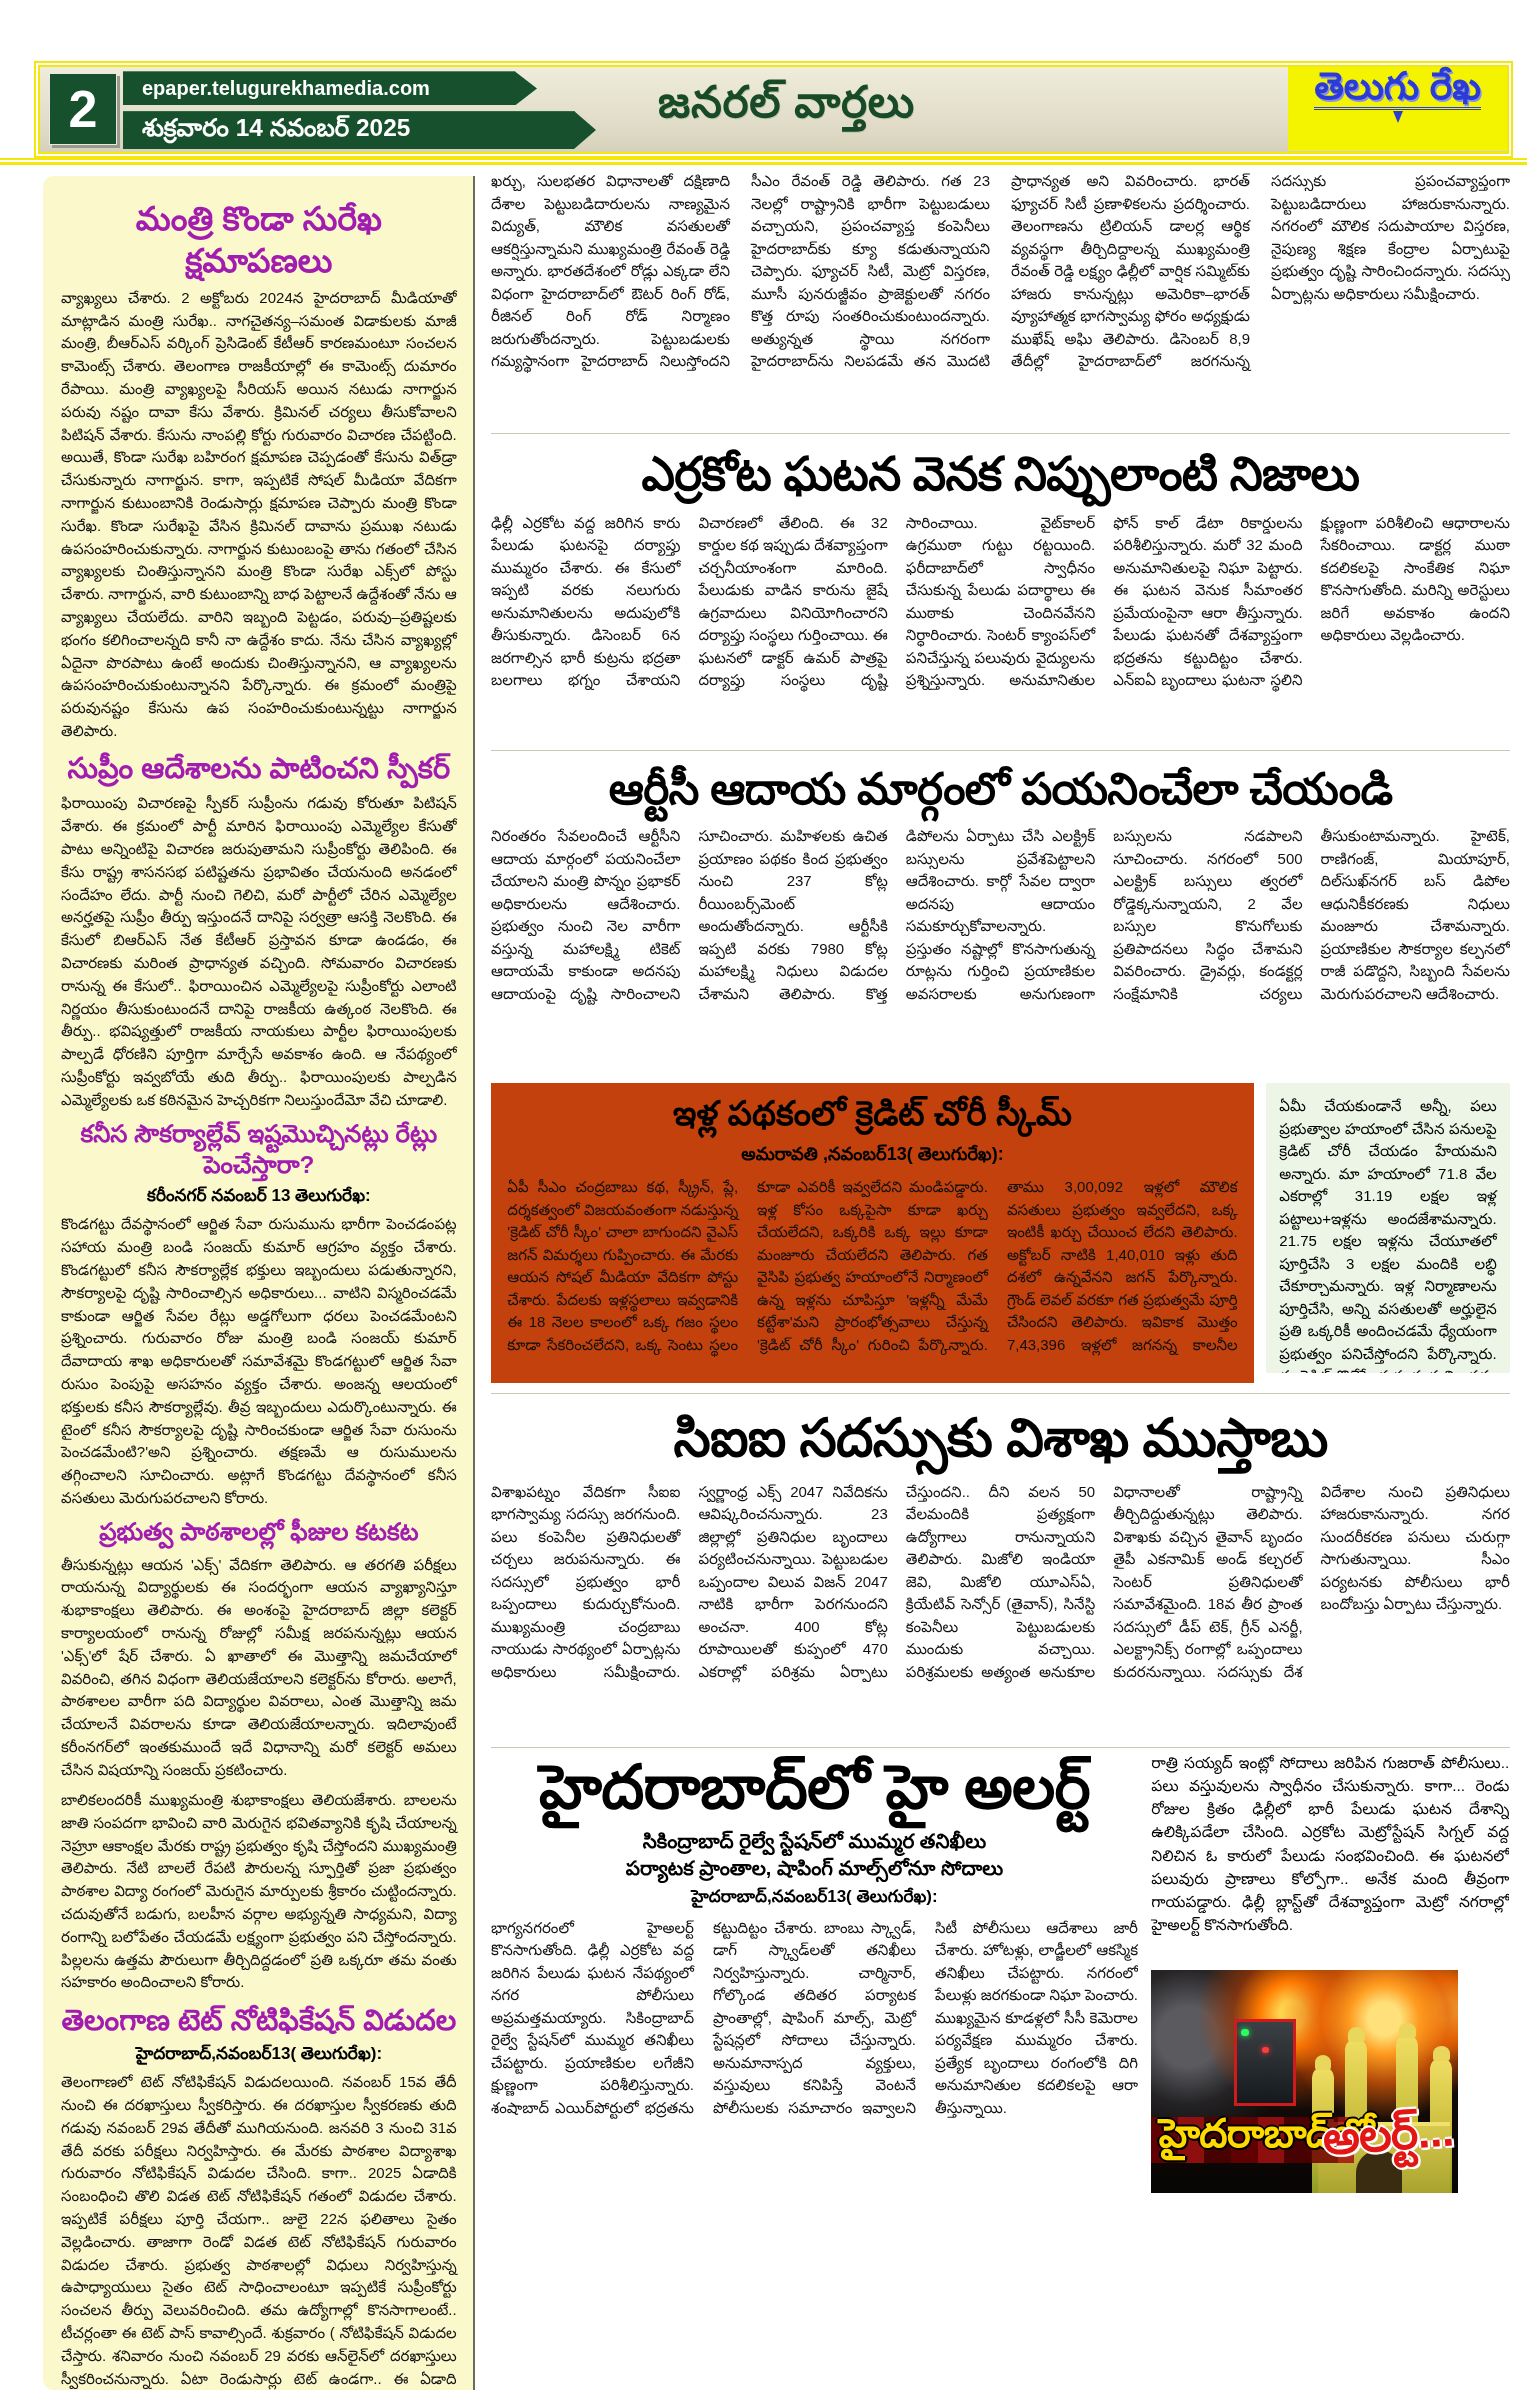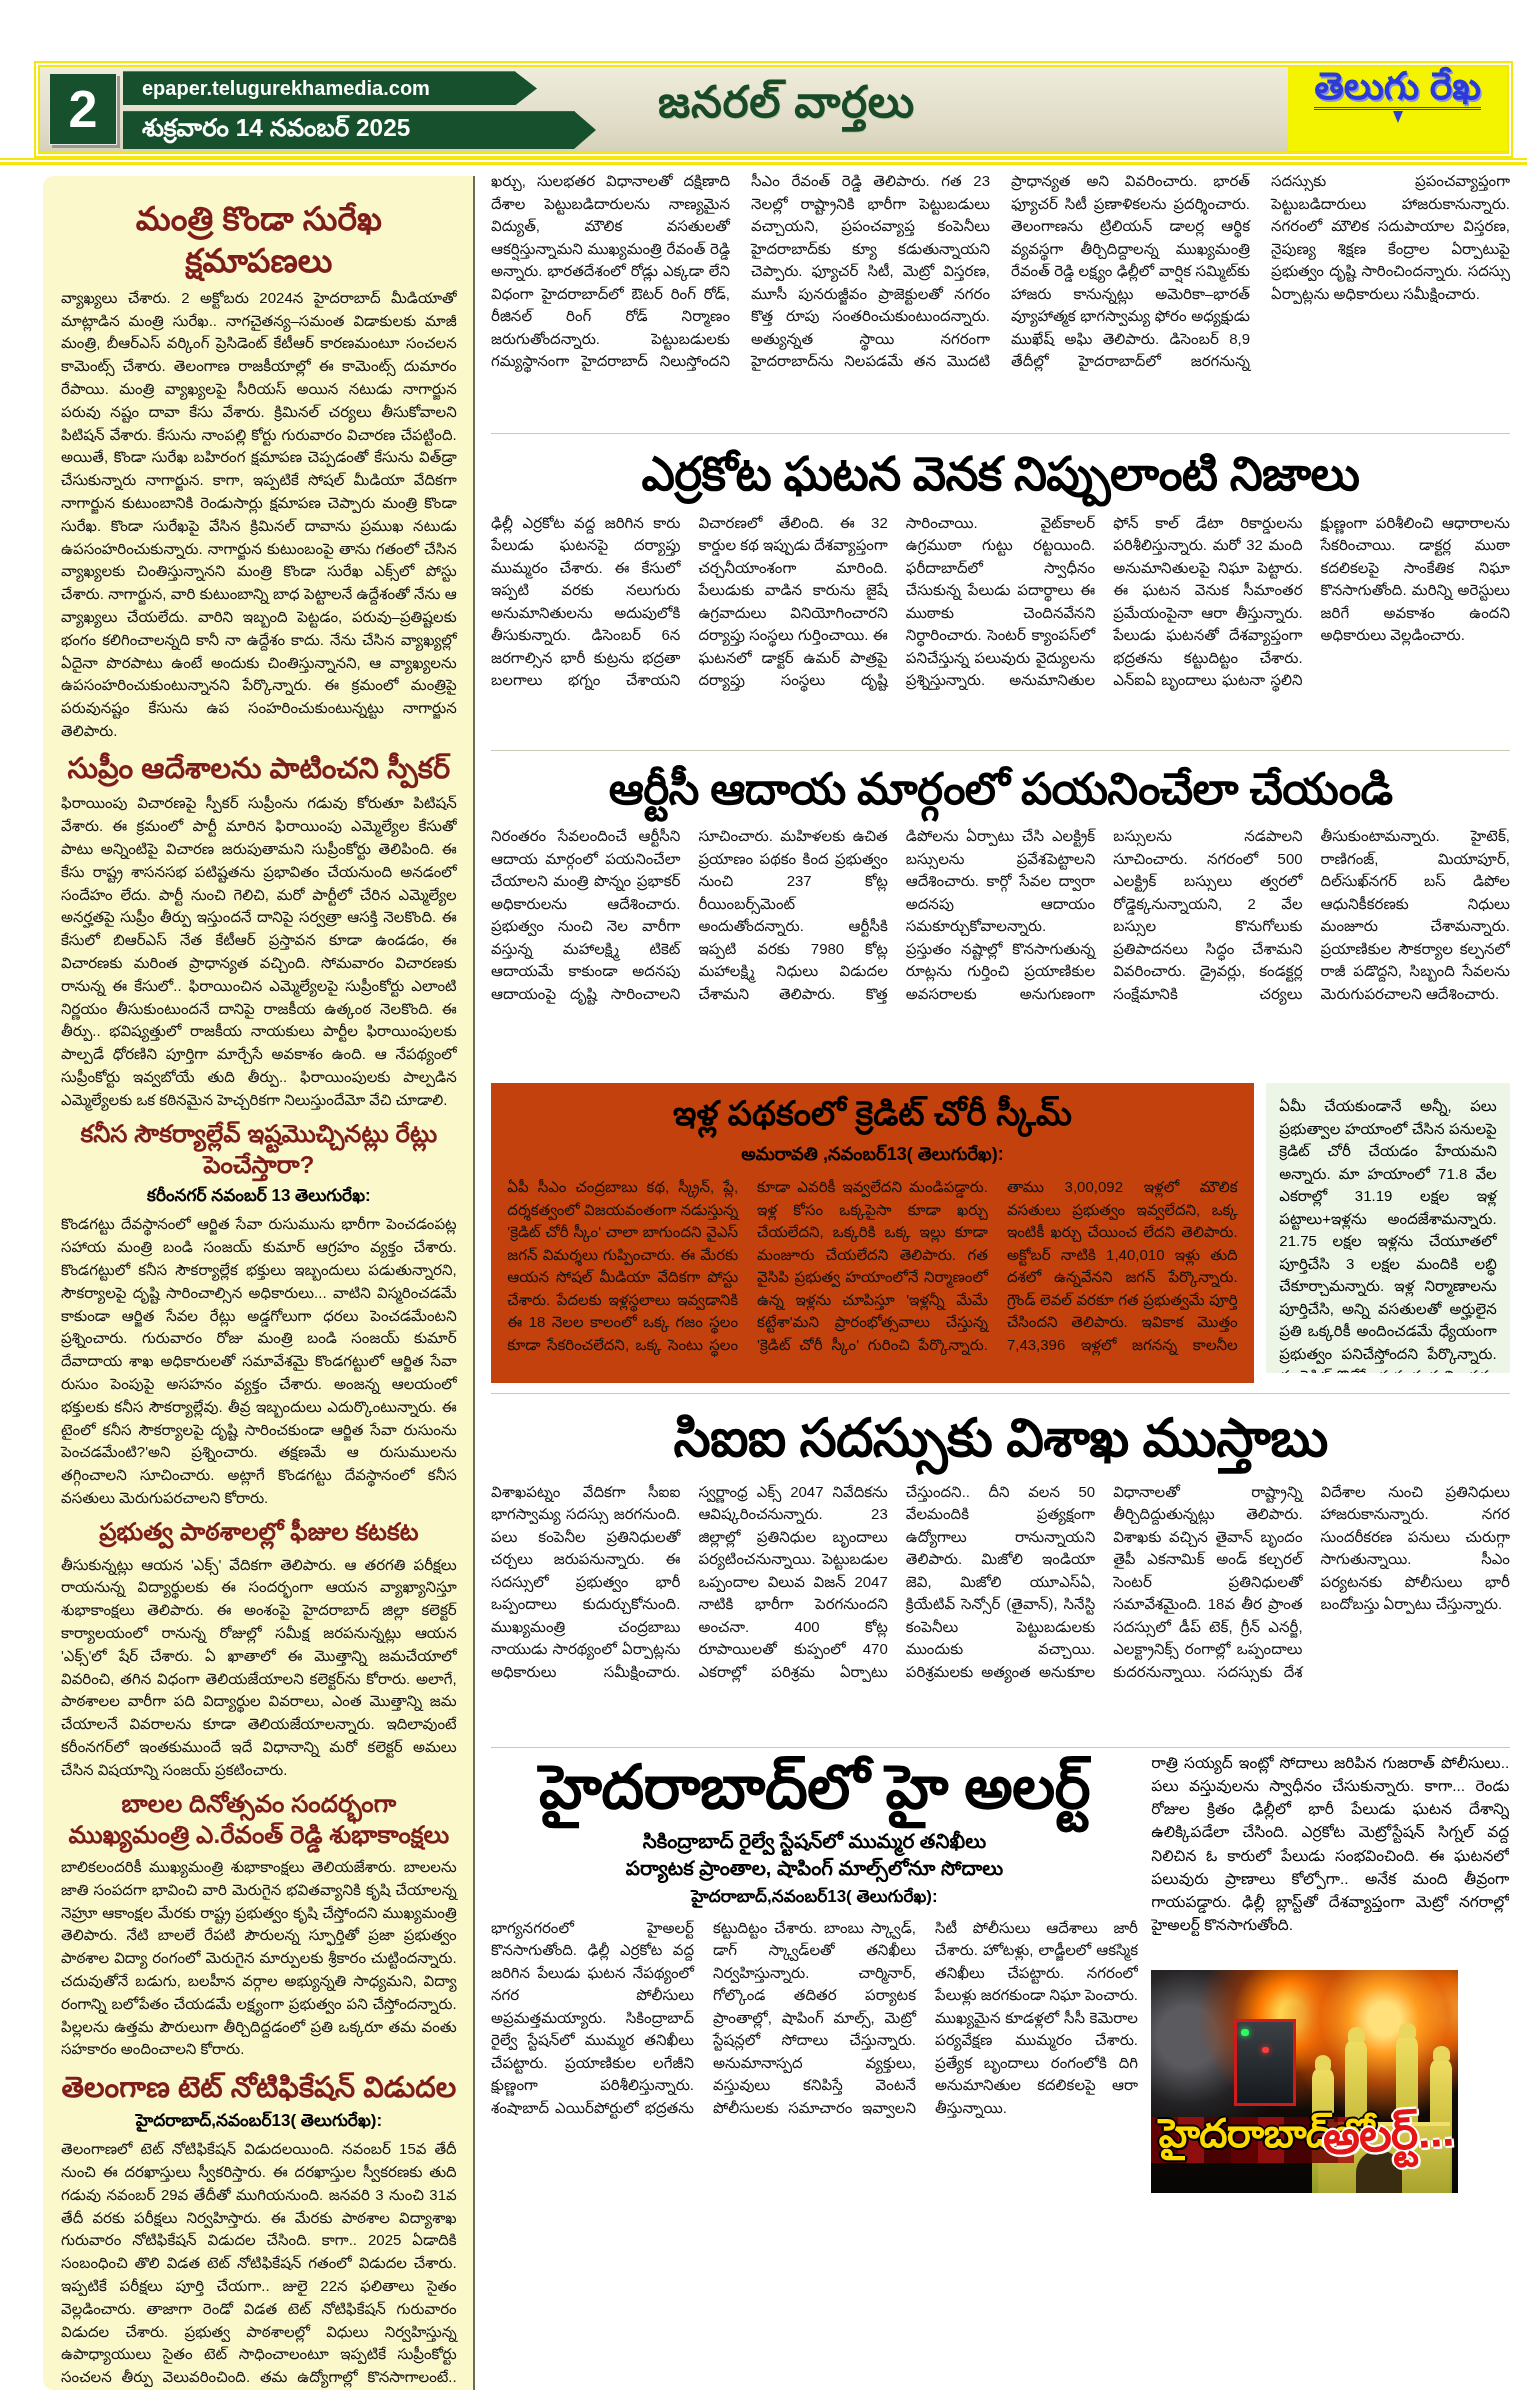--- a/index.html
+++ b/index.html
@@ -49,21 +49,21 @@
     width:0; height:0; margin-top:1.5px;
     border-left:5.2px solid transparent; border-right:5.2px solid transparent;
     border-top:12px solid #2a3bd6;
   }
   
   .leftcol {
     position:absolute; left:43px; top:176px; width:432px; height:2214px;
     background:#fbf8cc; border-right:2.2px solid #6b6b5a; border-radius:10.3px 0 0 10.3px;
     padding:15px 16.3px 7.4px 18px; overflow:hidden;
   }
-  .leftcol h2 { text-align:center; color:#7f1d1d; font-weight:800; line-height:1.25; margin:7.4px 0 6px; }
+  .leftcol h2 { text-align:center; color:#a21caf; font-weight:800; line-height:1.25; margin:7.4px 0 6px; }
   .leftcol .h-xl { font-size:33px; }
   .leftcol .h-lg { font-size:29px; }
   .leftcol .h-md { font-size:24.4px; }
   .leftcol .dateline { text-align:center; font-weight:bold; font-size:17px; margin:1.5px 0 4.4px; }
   .leftcol p.body { font-size:15px; line-height:1.52; text-align:justify; color:#111; margin-bottom:7.4px; }
   
   .main { position:absolute; left:491px; top:164px; width:1019px; }
   .art { border-top:0.7px solid #c8c8b4; padding-top:6px; }
   .art:first-child { border-top:none; }
   .h-blue { color:#2468b2; }
@@ -164,21 +164,20 @@
     <h2 class="h-lg">సుప్రీం ఆదేశాలను పాటించని స్పీకర్</h2>
     <p class="body">ఫిరాయింపు విచారణపై స్పీకర్ సుప్రీంను గడువు కోరుతూ పిటిషన్ వేశారు. ఈ క్రమంలో పార్టీ మారిన ఫిరాయింపు ఎమ్మెల్యేల కేసుతో పాటు అన్నింటిపై విచారణ జరుపుతామని సుప్రీంకోర్టు తెలిపింది. ఈ కేసు రాష్ట్ర శాసనసభ పటిష్టతను ప్రభావితం చేయనుంది అనడంలో సందేహం లేదు. పార్టీ నుంచి గెలిచి, మరో పార్టీలో చేరిన ఎమ్మెల్యేల అనర్హతపై సుప్రీం తీర్పు ఇస్తుందనే దానిపై సర్వత్రా ఆసక్తి నెలకొంది. ఈ కేసులో బిఆర్ఎస్ నేత కేటీఆర్ ప్రస్తావన కూడా ఉండడం, ఈ విచారణకు మరింత ప్రాధాన్యత వచ్చింది. సోమవారం విచారణకు రానున్న ఈ కేసులో.. ఫిరాయించిన ఎమ్మెల్యేలపై సుప్రీంకోర్టు ఎలాంటి నిర్ణయం తీసుకుంటుందనే దానిపై రాజకీయ ఉత్కంఠ నెలకొంది. ఈ తీర్పు.. భవిష్యత్తులో రాజకీయ నాయకులు పార్టీల ఫిరాయింపులకు పాల్పడే ధోరణిని పూర్తిగా మార్చేసే అవకాశం ఉంది. ఆ నేపథ్యంలో సుప్రీంకోర్టు ఇవ్వబోయే తుది తీర్పు.. ఫిరాయింపులకు పాల్పడిన ఎమ్మెల్యేలకు ఒక కఠినమైన హెచ్చరికగా నిలుస్తుందేమో వేచి చూడాలి.</p>
 
     <h2 class="h-md">కనీస సౌకర్యాల్లేవ్ ఇష్టమొచ్చినట్లు రేట్లు పెంచేస్తారా?</h2>
     <div class="dateline">కరీంనగర్ నవంబర్ 13 తెలుగురేఖ:</div>
     <p class="body">కొండగట్టు దేవస్థానంలో ఆర్జిత సేవా రుసుమును భారీగా పెంచడంపట్ల సహాయ మంత్రి బండి సంజయ్ కుమార్ ఆగ్రహం వ్యక్తం చేశారు. కొండగట్టులో కనీస సౌకర్యాల్లేక భక్తులు ఇబ్బందులు పడుతున్నారని, సౌకర్యాలపై దృష్టి సారించాల్సిన అధికారులు... వాటిని విస్మరించడమే కాకుండా ఆర్జిత సేవల రేట్లు అడ్డగోలుగా ధరలు పెంచడమేంటని ప్రశ్నించారు. గురువారం రోజు మంత్రి బండి సంజయ్ కుమార్ దేవాదాయ శాఖ అధికారులతో సమావేశమై కొండగట్టులో ఆర్జిత సేవా రుసుం పెంపుపై అసహనం వ్యక్తం చేశారు. అంజన్న ఆలయంలో భక్తులకు కనీస సౌకర్యాల్లేవు. తీవ్ర ఇబ్బందులు ఎదుర్కొంటున్నారు. ఈ టైంలో కనీస సౌకర్యాలపై దృష్టి సారించకుండా ఆర్జిత సేవా రుసుంను పెంచడమేంటి?'అని ప్రశ్నించారు. తక్షణమే ఆ రుసుములను తగ్గించాలని సూచించారు. అట్లాగే కొండగట్టు దేవస్థానంలో కనీస వసతులు మెరుగుపరచాలని కోరారు.</p>
 
     <h2 class="h-md">ప్రభుత్వ పాఠశాలల్లో ఫీజుల కటకట</h2>
     <p class="body">తీసుకున్నట్లు ఆయన 'ఎక్స్' వేదికగా తెలిపారు. ఆ తరగతి పరీక్షలు రాయనున్న విద్యార్థులకు ఈ సందర్భంగా ఆయన వ్యాఖ్యానిస్తూ శుభాకాంక్షలు తెలిపారు. ఈ అంశంపై హైదరాబాద్ జిల్లా కలెక్టర్ కార్యాలయంలో రానున్న రోజుల్లో సమీక్ష జరపనున్నట్లు ఆయన 'ఎక్స్'లో షేర్ చేశారు. ఏ ఖాతాలో ఈ మొత్తాన్ని జమచేయాలో వివరించి, తగిన విధంగా తెలియజేయాలని కలెక్టర్‌ను కోరారు. అలాగే, పాఠశాలల వారీగా పది విద్యార్థుల వివరాలు, ఎంత మొత్తాన్ని జమ చేయాలనే వివరాలను కూడా తెలియజేయాలన్నారు. ఇదిలావుంటే కరీంనగర్‌లో ఇంతకుముందే ఇదే విధానాన్ని మరో కలెక్టర్ అమలు చేసిన విషయాన్ని సంజయ్ ప్రకటించారు.</p>
 
-    <h2 class="h-md">బాలల దినోత్సవం సందర్భంగా ముఖ్యమంత్రి ఎ.రేవంత్ రెడ్డి శుభాకాంక్షలు</h2>
     <p class="body">బాలికలందరికీ ముఖ్యమంత్రి శుభాకాంక్షలు తెలియజేశారు. బాలలను జాతి సంపదగా భావించి వారి మెరుగైన భవితవ్యానికి కృషి చేయాలన్న నెహ్రూ ఆకాంక్షల మేరకు రాష్ట్ర ప్రభుత్వం కృషి చేస్తోందని ముఖ్యమంత్రి తెలిపారు. నేటి బాలలే రేపటి పౌరులన్న స్ఫూర్తితో ప్రజా ప్రభుత్వం పాఠశాల విద్యా రంగంలో మెరుగైన మార్పులకు శ్రీకారం చుట్టిందన్నారు. చదువుతోనే బడుగు, బలహీన వర్గాల అభ్యున్నతి సాధ్యమని, విద్యా రంగాన్ని బలోపేతం చేయడమే లక్ష్యంగా ప్రభుత్వం పని చేస్తోందన్నారు. పిల్లలను ఉత్తమ పౌరులుగా తీర్చిదిద్దడంలో ప్రతి ఒక్కరూ తమ వంతు సహకారం అందించాలని కోరారు.</p>
 
     <h2 class="h-lg">తెలంగాణ టెట్ నోటిఫికేషన్ విడుదల</h2>
     <div class="dateline">హైదరాబాద్,నవంబర్13( తెలుగురేఖ):</div>
     <p class="body">తెలంగాణలో టెట్ నోటిఫికేషన్ విడుదలయింది. నవంబర్ 15వ తేదీ నుంచి ఈ దరఖాస్తులు స్వీకరిస్తారు. ఈ దరఖాస్తుల స్వీకరణకు తుది గడువు నవంబర్ 29వ తేదీతో ముగియనుంది. జనవరి 3 నుంచి 31వ తేదీ వరకు పరీక్షలు నిర్వహిస్తారు. ఈ మేరకు పాఠశాల విద్యాశాఖ గురువారం నోటిఫికేషన్ విడుదల చేసింది. కాగా.. 2025 ఏడాదికి సంబంధించి తొలి విడత టెట్ నోటిఫికేషన్ గతంలో విడుదల చేశారు. ఇప్పటికే పరీక్షలు పూర్తి చేయగా.. జులై 22న ఫలితాలు సైతం వెల్లడించారు. తాజాగా రెండో విడత టెట్ నోటిఫికేషన్ గురువారం విడుదల చేశారు. ప్రభుత్వ పాఠశాలల్లో విధులు నిర్వహిస్తున్న ఉపాధ్యాయులు సైతం టెట్ సాధించాలంటూ ఇప్పటికే సుప్రీంకోర్టు సంచలన తీర్పు వెలువరించింది. తమ ఉద్యోగాల్లో కొనసాగాలంటే.. టీచర్లంతా ఈ టెట్ పాస్ కావాల్సిందే. శుక్రవారం ( నోటిఫికేషన్ విడుదల చేస్తారు. శనివారం నుంచి నవంబర్ 29 వరకు ఆన్‌లైన్‌లో దరఖాస్తులు స్వీకరించనున్నారు. ఏటా రెండుసార్లు టెట్ ఉండగా.. ఈ ఏడాది జూన్‌లో తొలి విడత పరీక్షలు నిర్వహించి.. జులైలో ఫలితాలు వెల్లడించిన విషయం తెలిసిందే. రెండో విడత టెట్‌కు శనివారం నుంచి దరఖాస్తుల స్వీకరణ.. జనవరి 3 నుంచి 31 వరకు పరీక్షలు నిర్వహించనున్నారు. ఆ తర్వాత ఫలితాలు విడుదల చేయనున్నారు.</p>
 
   </div>
 
   <div class="main">
 

